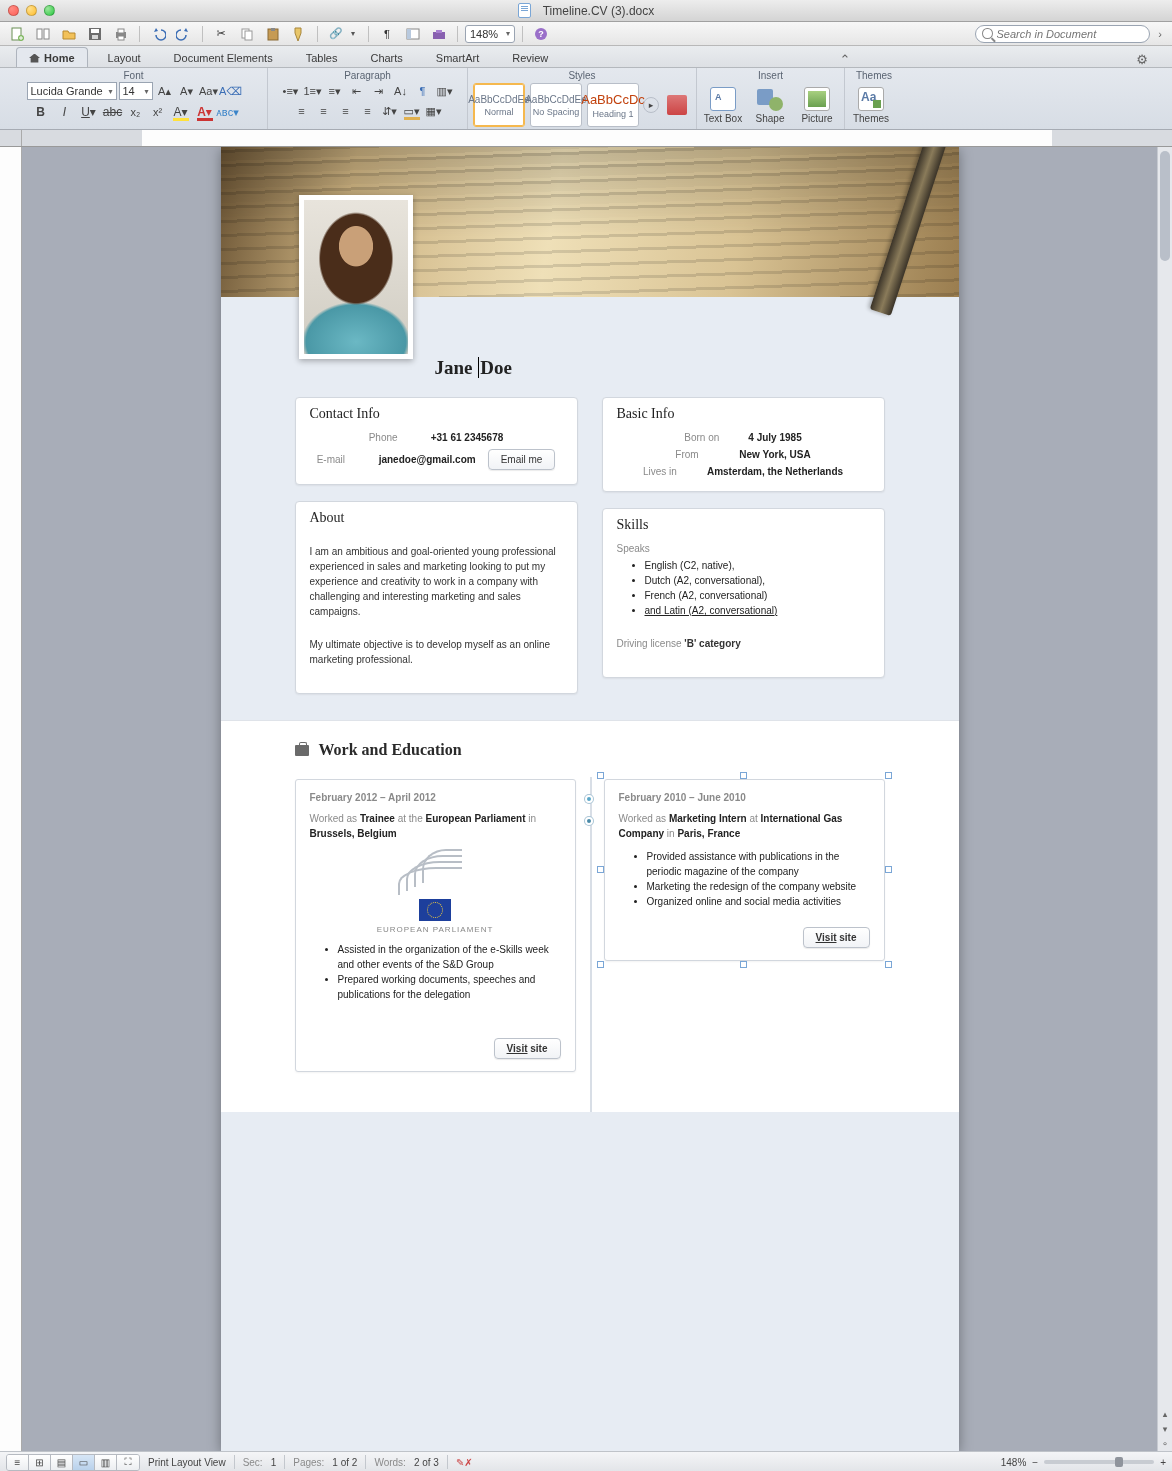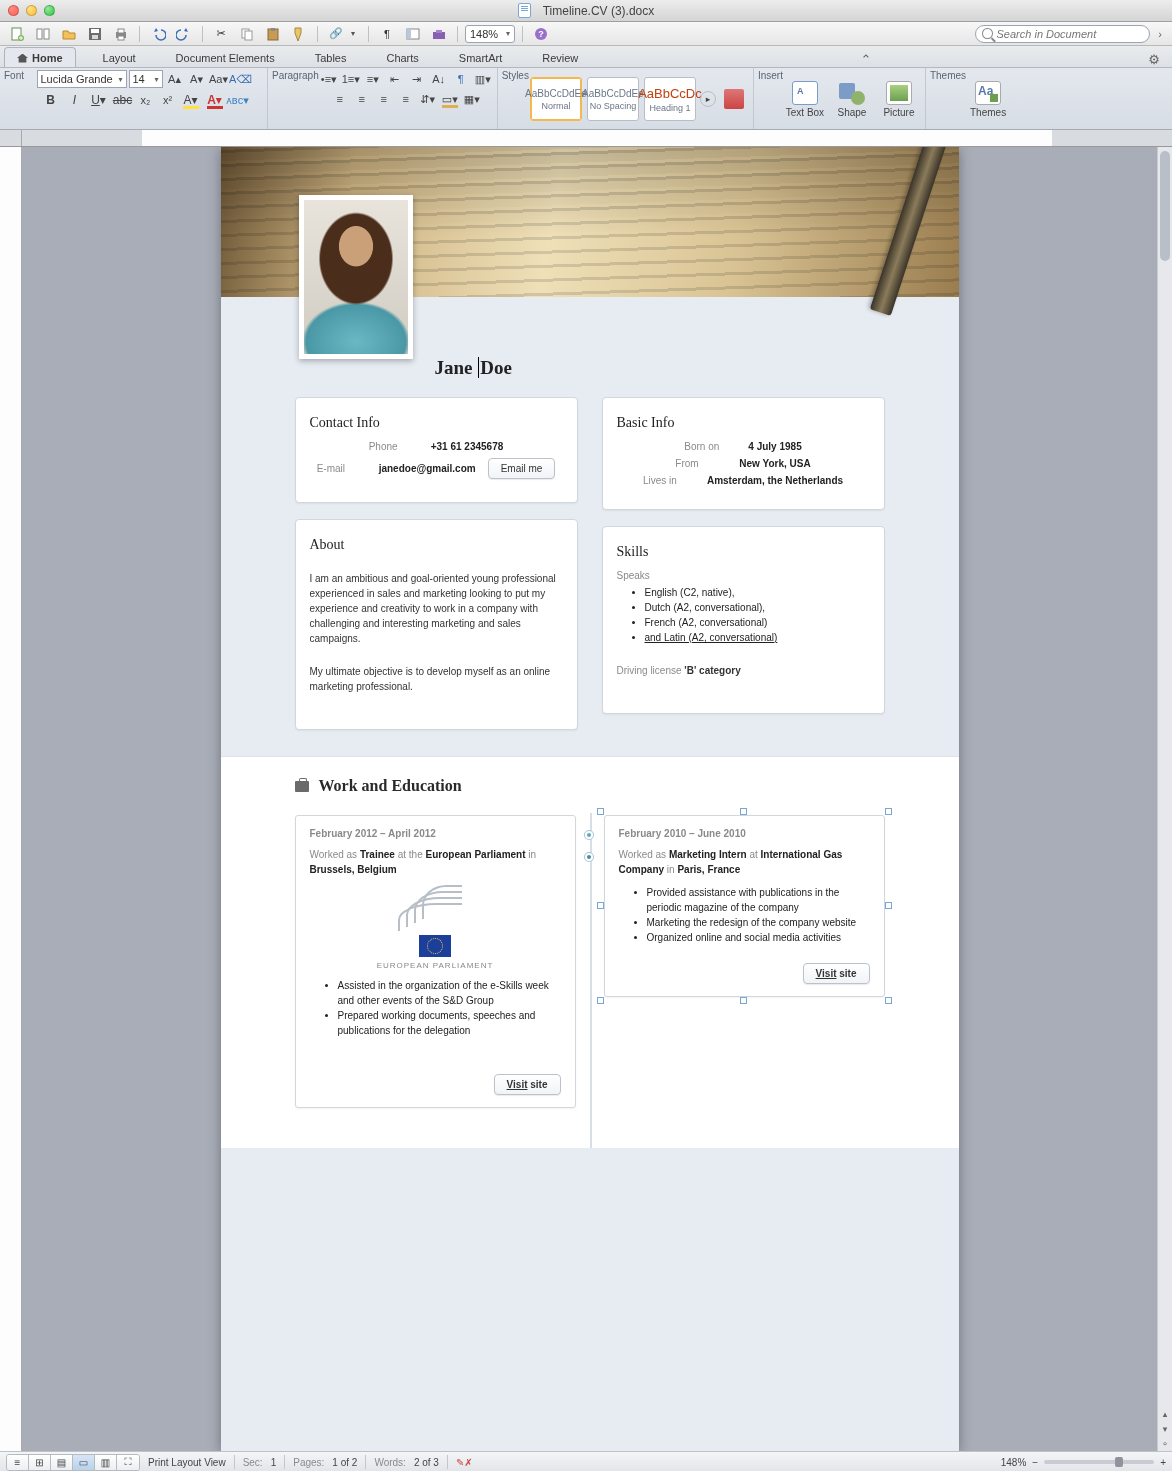--- a/index.html
+++ b/index.html
@@ -44,21 +44,21 @@
 .search-box{ width:175px; height:18px; border:1px solid #9aa4b2; border-radius:9px; background:#fff; display:flex; align-items:center; padding:0 6px; gap:4px; }
 .search-box input{ border:none; outline:none; font-size:11px; width:100%; background:transparent;font-style:italic; }
 .mag{ width:11px; height:11px; border:1.5px solid #888; border-radius:50%; position:relative;}
 .mag::after{content:"";position:absolute;width:5px;height:1.5px;background:#888;right:-4px;bottom:-2px;transform:rotate(45deg);}
 
 
 .ribbon-tabs {
   height: 22px;
   background: linear-gradient(#e9ecef,#dde0e4);
   border-bottom: 1px solid #b4b8bd;
-  display:flex; align-items:flex-end; padding:0 4px; gap:14px;
+  display:flex; align-items:flex-end; padding:0 16px; gap:7px;
 }
 .rtab {
   padding: 4px 12px 3px;
   font-size: 11px;
   color:#3a3a3a;
   border:1px solid transparent;
   border-bottom:none;
   border-radius: 4px 4px 0 0;
   cursor:default;
   display:flex; align-items:center; gap:4px;
@@ -72,21 +72,21 @@
 .ribbon-tabs .gear{ margin-left:auto; padding:0 8px; color:#666; font-size:13px; }
 
 
 .ribbon {
   height: 62px;
   background: linear-gradient(#e4e8ee,#d7dde5);
   border-bottom:1px solid #a6abb3;
   display:flex;
   font-size:10px;
 }
-.rgroup{ border-right:1px solid #c3c8d0; display:flex; flex-direction:row; padding:2px 4px 1px; }
+.rgroup{ border-right:1px solid #c3c8d0; display:flex; flex-direction:column; padding:2px 4px 1px; }
 .rgroup-label{ text-align:center; color:#5a6472; font-size:10px; padding-bottom:1px; }
 .rgroup-body{ flex:1; display:flex; align-items:center; gap:3px; }
 
 .font-select{ width:90px; height:18px; background:#fff; border:1px solid #9aa4b2; font-size:11px; padding:0 3px; display:flex; align-items:center; justify-content:space-between;}
 .size-select{ width:34px; height:18px; background:#fff; border:1px solid #9aa4b2; font-size:11px; padding:0 3px; display:flex; align-items:center; justify-content:space-between;}
 .rb{ width:22px; height:20px; display:inline-flex; align-items:center; justify-content:center; border-radius:2px; font-size:12px; color:#444;}
 .rb.sm{width:20px;height:18px;font-size:11px;}
 .stack{display:flex; flex-direction:column; gap:2px;}
 .row{display:flex; gap:2px; align-items:center;}
 
@@ -156,21 +156,21 @@
     radial-gradient(ellipse 62% 52% at 50% 38%, #4a2d1a 0%, #4a2d1a 55%, transparent 58%),
     radial-gradient(ellipse 80% 40% at 50% 92%, #6bb8c4 0%, #4a98a6 60%, transparent 65%),
     linear-gradient(#e8e4dc,#d0ccc2);
 }
 .name{ position:absolute; left:214px; top:210px; font-size:19px; font-weight:bold; font-family:Georgia,serif; color:#222;}
 .name .cursor{border-left:1px solid #000; margin:0 1px; animation:none;}
 
 .cards-row{ display:flex; gap:24px; padding: 100px 74px 0; }
 .col{ flex:1; display:flex; flex-direction:column; gap:16px; }
 .card{
-  background:#fff; border:1px solid #d2d7de; border-radius:4px; padding:17px 14px;
+  background:#fff; border:1px solid #d2d7de; border-radius:4px; padding:8px 14px;
   box-shadow:0 1px 2px rgba(0,0,0,.06);
   font-size:10px; color:#333;
 }
 .card h3{ font-family:Georgia,serif; font-size:14px; font-weight:normal; margin-bottom:10px; color:#222;}
 .kv{ display:flex; gap:12px; margin:6px 0; font-size:10px;justify-content:center;}
 .kv .k{ color:#8a8a8a; width:50px;}
 .kv .v{ color:#222; font-weight:600;}
 .chip-btn{
   float:right; padding:4px 12px; border:1px solid #bcc2cb; border-radius:4px; background:linear-gradient(#fff,#f1f3f6);
   font-size:10px; font-weight:400; color:#333;

